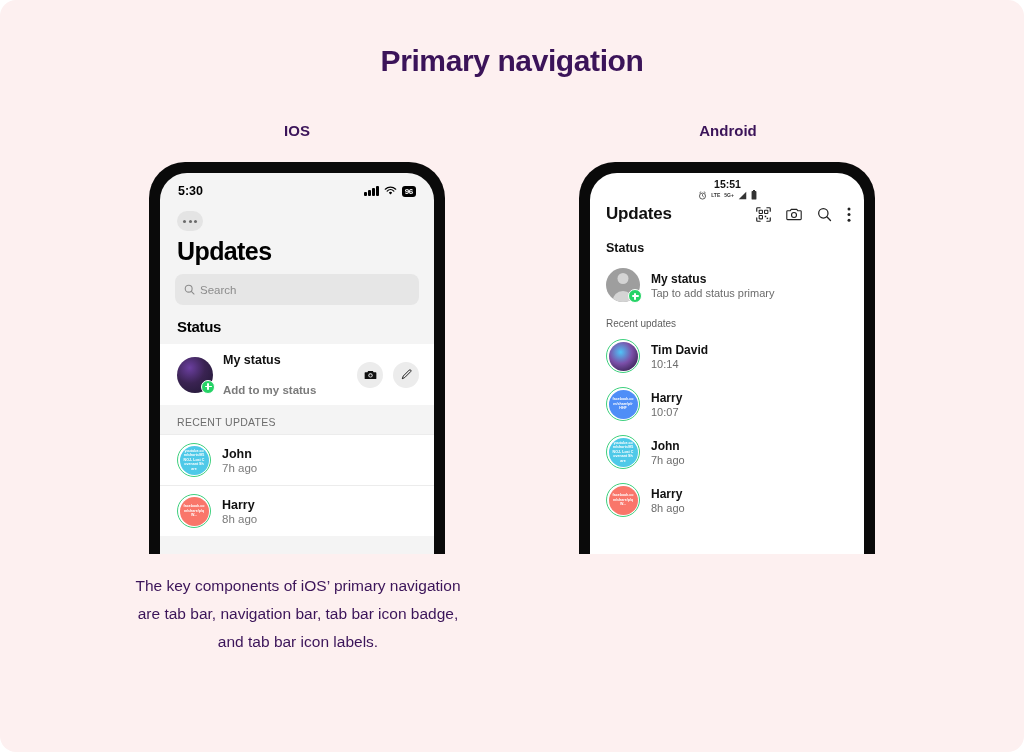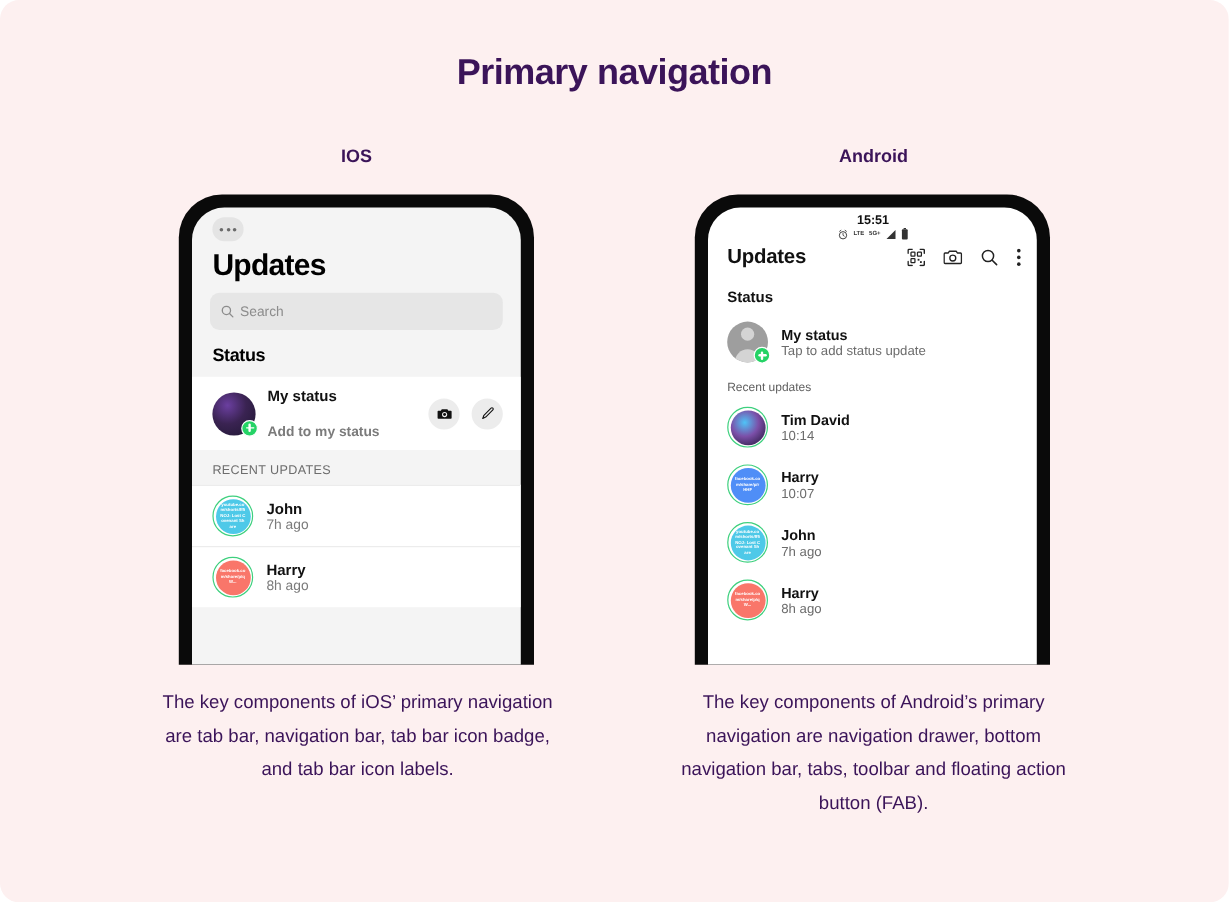--- a/index.html
+++ b/index.html
@@ -201,20 +201,37 @@
 <div class="page">
 
   <div class="slide-title">Primary navigation</div>
 
   <div class="platform-label" id="lbl-android">Android</div>
   <div class="platform-label" id="lbl-ios">IOS</div>
 
   <div class="phone" id="phone-ios">
     <div class="screen ios-screen">
 
+      <div class="ios-statusbar">
+        <div>5:30</div>
+        <div class="ios-sb-right">
+          <span class="sig">
+              <i></i>
+              <i></i>
+              <i></i>
+              <i></i>
+            </span>
+          <svg width="13" height="10" viewBox="0 0 16 12">
+            <path d="M8 10.4 5.9 8.1a3 3 0 0 1 4.2 0z" fill="#000"></path>
+            <path d="M3.9 6.1a5.8 5.8 0 0 1 8.2 0" stroke="#000" stroke-width="1.5" fill="none" stroke-linecap="round"></path>
+            <path d="M1.6 3.8a9 9 0 0 1 12.8 0" stroke="#000" stroke-width="1.5" fill="none" stroke-linecap="round"></path>
+          </svg>
+          <span class="batt">96</span>
+        </div>
+      </div>
 
       <div class="ios-dots">
         <span></span>
           <span></span>
           <span></span>
       </div>
 
       <div class="ios-bigtitle">Updates</div>
 
       <div class="ios-search">
@@ -328,21 +345,21 @@
       <div class="and-row">
         <div class="av">
           <div class="img av-gray">
             <span class="head"></span>
               <span class="body"></span>
           </div>
           <div class="plus"></div>
         </div>
         <div>
           <div class="n">My status</div>
-          <div class="s">Tap to add status update</div>
+          <div class="s">Tap to add status primary</div>
         </div>
       </div>
 
       <div class="and-recent-hd">Recent updates</div>
 
       <div class="and-row">
         <div class="av ring">
           <div class="img grad-tim"></div>
         </div>
         <div>
@@ -378,15 +395,14 @@
         <div>
           <div class="n">Harry</div>
           <div class="s">8h ago</div>
         </div>
       </div>
 
     </div>
   </div>
 
   <div class="caption" id="cap-ios">The key components of iOS’ primary navigation are tab bar, navigation bar, tab bar icon badge, and tab bar icon labels.</div>
-  <div class="caption" id="cap-android">The key components of Android’s primary navigation are navigation drawer, bottom navigation bar, tabs, toolbar and floating action button (FAB).</div>
 
 </div>
 
 </body></html>

